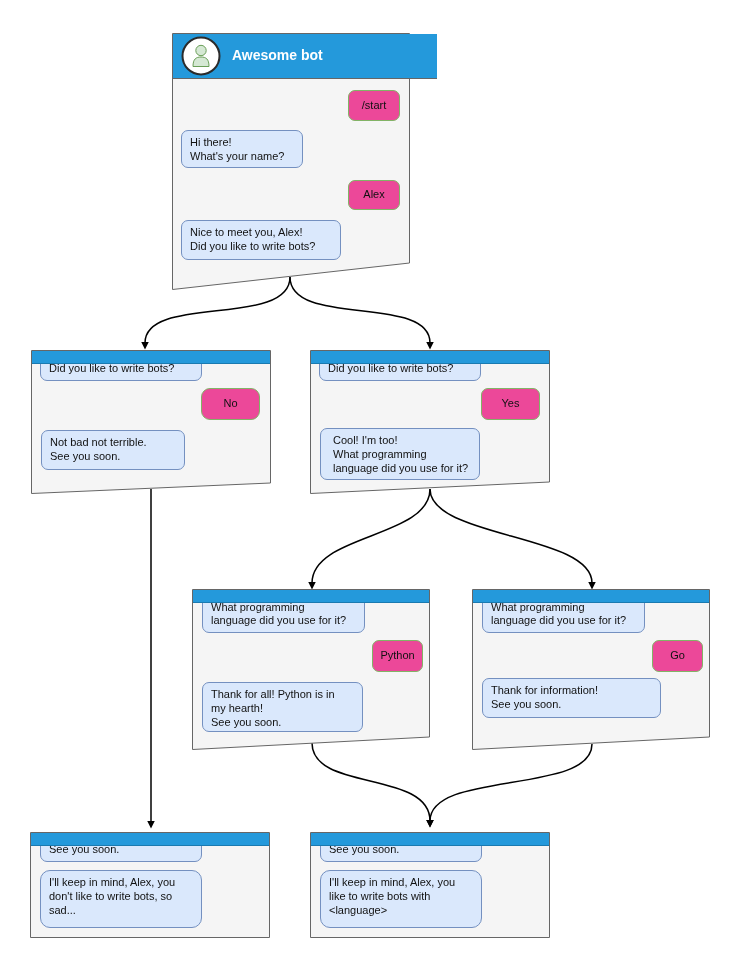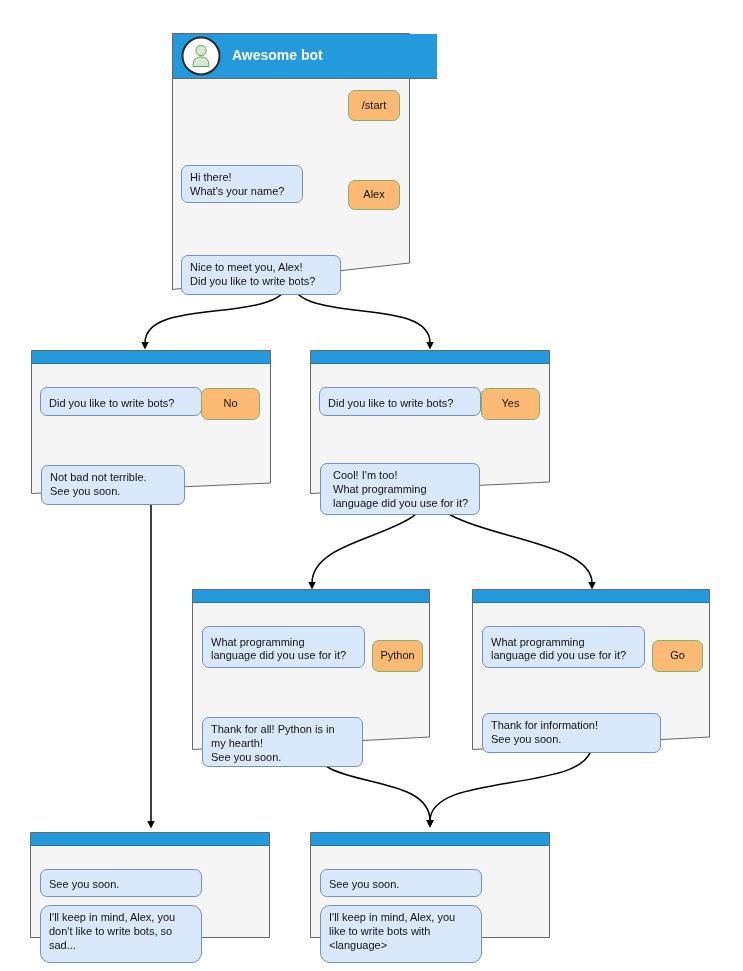--- a/index.html
+++ b/index.html
@@ -9,22 +9,22 @@
   .win{position:absolute;z-index:1;}
   .win .bg{position:absolute;left:0;top:0;}
   .bar{position:absolute;left:1px;right:1px;top:1px;height:12px;
        background:#2499DB;border-bottom:1px solid #1a7ab0;z-index:2;}
   .bar.big{height:44px;border-bottom:1px solid #666;}
   .title{position:absolute;left:60px;top:0;height:44px;line-height:44px;
          color:#ffffff;font-weight:bold;font-size:14px;z-index:3;}
   .avatar{position:absolute;left:8px;top:2px;z-index:3;}
   .bubble{position:absolute;box-sizing:border-box;font-size:11px;line-height:1.25;
           white-space:pre-line;border-radius:7px;z-index:1;color:#111;}
-  .bubble.bot{background:#DAE8FC;border:1px solid #7490C0;padding:5px 8px;margin-top:35px;}
-  .bubble.user{background:#fdba74;border:1px solid #82B366;display:flex;
+  .bubble.bot{background:#DAE8FC;border:1px solid #7490C0;padding:5px 8px;}
+  .bubble.user{background:#ec4899;border:1px solid #82B366;display:flex;
                align-items:center;justify-content:center;white-space:nowrap;padding:0;}
   .bubble.tucked{display:flex;align-items:flex-end;padding:0 8px 4px 8px;}
 </style>
 </head>
 <body>
 
 <div class="canvas">
 
   <svg class="edge-layer" width="743" height="971">
     <defs>
@@ -61,21 +61,21 @@
     <div class="bubble bot" style="left:9px;top:187px;width:160px;height:40px;">Nice to meet you, Alex!
 Did you like to write bots?</div>
   </div>
 
   <div class="win" style="left:31px;top:350px;width:240px;height:144px;">
     <svg class="bg" width="240" height="144">
       <polygon points="0.5,0.5 239.5,0.5 239.5,133 0.5,143.5" fill="#F5F5F5" stroke="#666666"></polygon>
     </svg>
     <div class="bar"></div>
     <div class="bubble bot tucked" style="left:9px;top:2px;width:162px;height:29px;">Did you like to write bots?</div>
-    <div class="bubble user" style="left:170px;top:38px;width:59px;height:32px;">No</div>
+    <div class="bubble user" style="left:170px;top:38px;width:59px;height:32px;border-radius:9px;">No</div>
     <div class="bubble bot" style="left:10px;top:80px;width:144px;height:40px;">Not bad not terrible.
 See you soon.</div>
   </div>
 
   <div class="win" style="left:310px;top:350px;width:240px;height:144px;">
     <svg class="bg" width="240" height="144">
       <polygon points="0.5,0.5 239.5,0.5 239.5,132 0.5,143.5" fill="#F5F5F5" stroke="#666666"></polygon>
     </svg>
     <div class="bar"></div>
     <div class="bubble bot tucked" style="left:9px;top:2px;width:162px;height:29px;">Did you like to write bots?</div>

